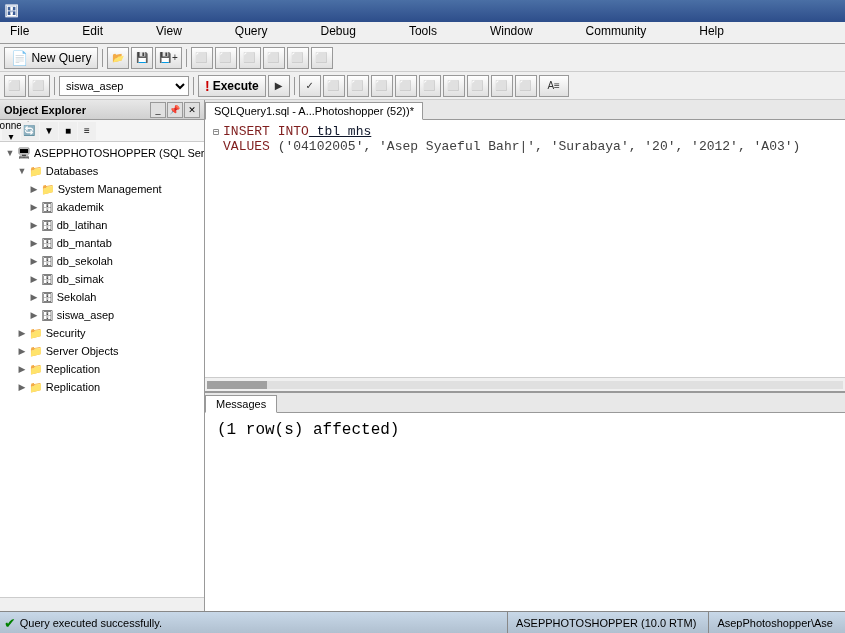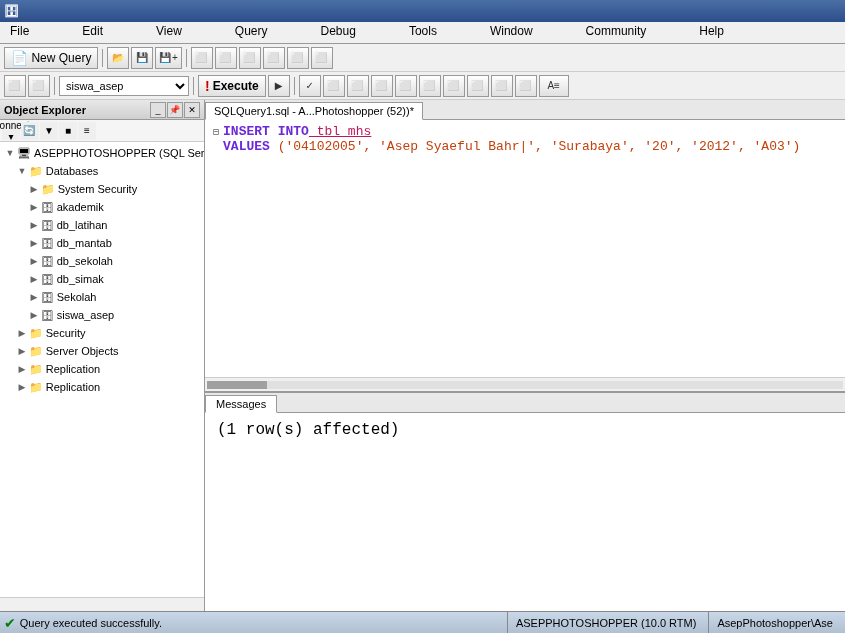--- a/index.html
+++ b/index.html
@@ -194,23 +194,23 @@
       background: white;
       padding: 4px 8px;
       font-family: 'Courier New', monospace;
       font-size: 13px;
       overflow: auto;
       position: relative;
     }
 
     .sql-line { display: flex; align-items: baseline; white-space: pre; }
     .sql-collapse { color: #666; margin-right: 4px; font-size: 10px; cursor: pointer; }
-    .sql-kw { color: #6d28d9; font-weight: bold; }
-    .sql-tbl { color: #be185d; text-decoration: underline; }
-    .sql-str { color: #c2410c; }
+    .sql-kw { color: #7f1d1d; font-weight: normal; }
+    .sql-tbl { color: #0f172a; text-decoration: underline; }
+    .sql-str { color: #404040; }
 
     
     .h-scroll-area {
       height: 14px;
       background: #f0f0f0;
       border-top: 1px solid #ccc;
       display: flex;
       align-items: center;
     }
     .h-scroll-track { flex: 1; height: 8px; background: #e0e0e0; margin: 0 2px; position: relative; }
@@ -365,21 +365,21 @@
 
       <div class="tree-item" style="padding-left:16px;">
         <span class="expand-icon">▼</span>
         <span class="folder-icon">📁</span>
         <span class="tree-label">Databases</span>
       </div>
 
       <div class="tree-item" style="padding-left:28px;">
         <span class="expand-icon">▶</span>
         <span class="folder-icon">📁</span>
-        <span class="tree-label">System Security</span>
+        <span class="tree-label">System Management</span>
       </div>
 
       <div class="tree-item" style="padding-left:28px;">
         <span class="expand-icon">▶</span>
         <span class="folder-icon" style="font-size:10px;">🗄</span>
         <span class="tree-label">akademik</span>
       </div>
 
       <div class="tree-item" style="padding-left:28px;">
         <span class="expand-icon">▶</span>

